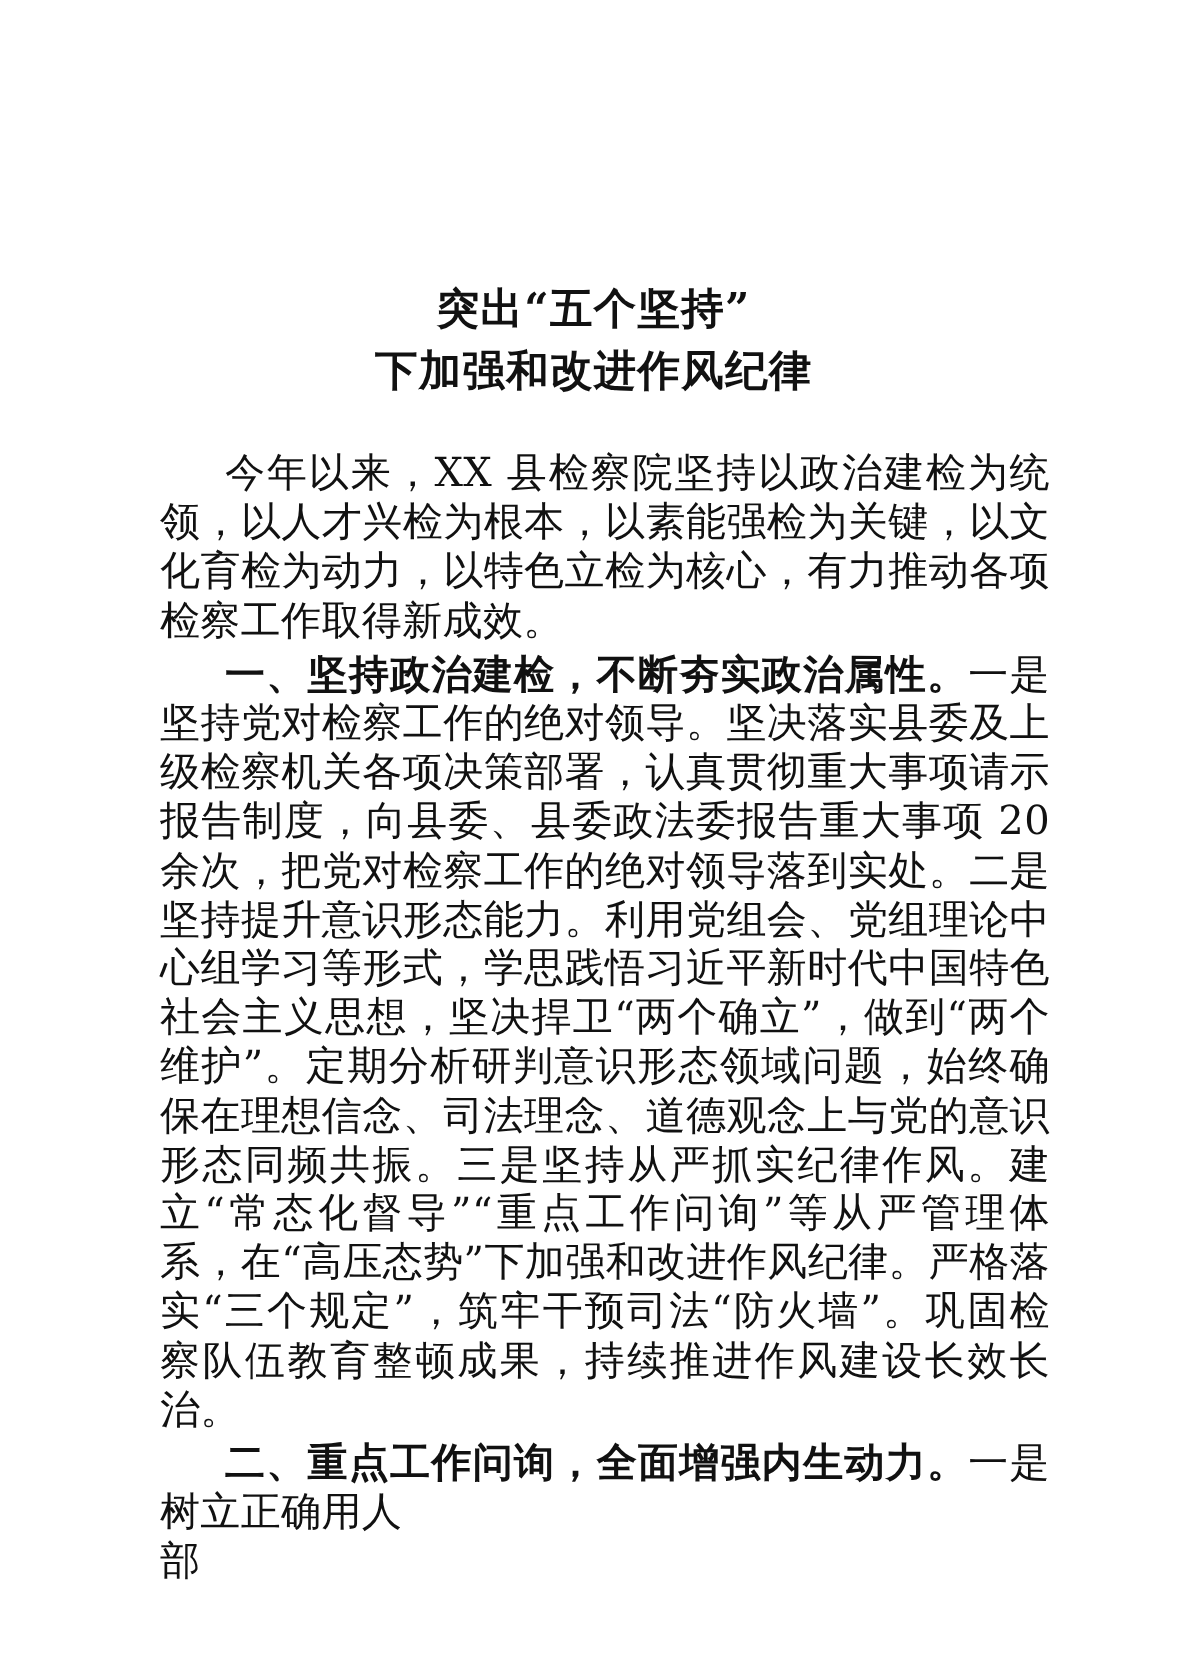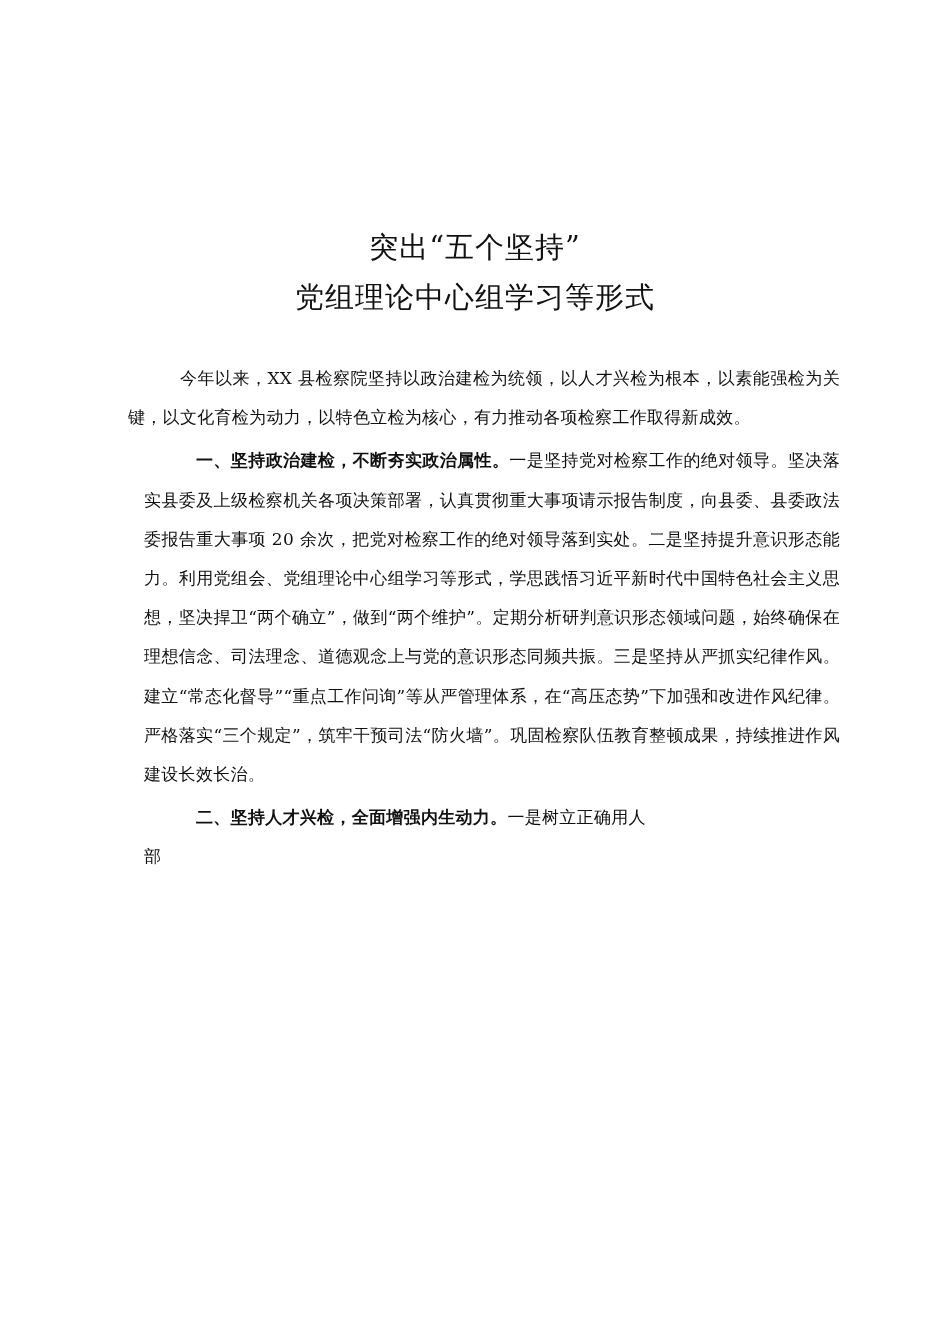--- a/index.html
+++ b/index.html
@@ -24,66 +24,65 @@
       background: #ffffff;
     }
     .title-block {
       position: absolute;
       top: 222px;
       left: 0;
       width: 950px;
       text-align: center;
     }
     .title-line {
-      font-size: 29px;
+      font-size: 34px;
       line-height: 50px;
       letter-spacing: 1px;
-      font-weight: normal;
+      font-weight: bold;
       margin: 0;
       white-space: nowrap;
     }
     .body-block {
       position: absolute;
       top: 359px;
       left: 128px;
       width: 712px;
     }
     .para {
-      font-size: 17px;
+      font-size: 32px;
       line-height: 39.2px;
       margin: 0;
       text-align: justify;
       text-indent: 52px;
       letter-spacing: 0.3px;
     }
     .para.gap {
       margin-top: 4px;
-      margin-left: 16px;
     }
     .heading-run {
       font-family: "DejaVu Sans", "Liberation Sans", sans-serif;
       font-weight: bold;
     }
     .para2-line {
       display: block;
       text-indent: 0;
     }
   </style>
 </head>
 <body>
 
 <div class="page">
 
   <div class="title-block">
     <h1 class="title-line">突出“五个坚持”</h1>
-    <h1 class="title-line">党组理论中心组学习等形式</h1>
+    <h1 class="title-line">下加强和改进作风纪律</h1>
   </div>
 
   <div class="body-block">
 
     <p class="para"><span>今年以来，XX 县检察院坚持以政治建检为统领，以人才兴检为根本，以素能强检为关键，以文化育检为动力，以特色立检为核心，有力推动各项检察工作取得新成效。</span></p>
 
     <p class="para gap"><span class="heading-run">一、坚持政治建检，不断夯实政治属性。</span><span>一是坚持党对检察工作的绝对领导。坚决落实县委及上级检察机关各项决策部署，认真贯彻重大事项请示报告制度，向县委、县委政法委报告重大事项 20 余次，把党对检察工作的绝对领导落到实处。二是坚持提升意识形态能力。利用党组会、党组理论中心组学习等形式，学思践悟习近平新时代中国特色社会主义思想，坚决捍卫“两个确立”，做到“两个维护”。定期分析研判意识形态领域问题，始终确保在理想信念、司法理念、道德观念上与党的意识形态同频共振。三是坚持从严抓实纪律作风。建立“常态化督导”“重点工作问询”等从严管理体系，在“高压态势”下加强和改进作风纪律。严格落实“三个规定”，筑牢干预司法“防火墙”。巩固检察队伍教育整顿成果，持续推进作风建设长效长治。</span></p>
 
-    <p class="para gap"><span class="heading-run">二、坚持人才兴检，全面增强内生动力。</span><span>一是树立正确用人</span><span class="para2-line">部</span></p>
+    <p class="para gap"><span class="heading-run">二、重点工作问询，全面增强内生动力。</span><span>一是树立正确用人</span><span class="para2-line">部</span></p>
 
   </div>
 </div>
 
 </body></html>

